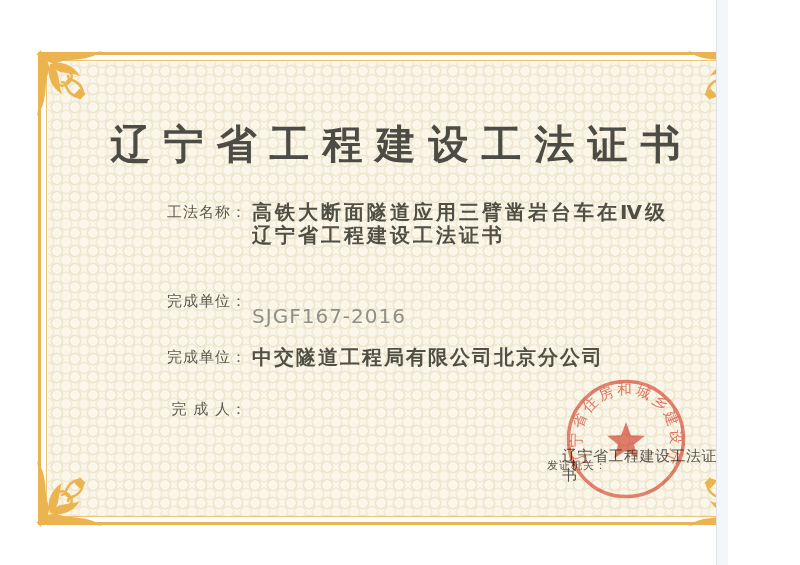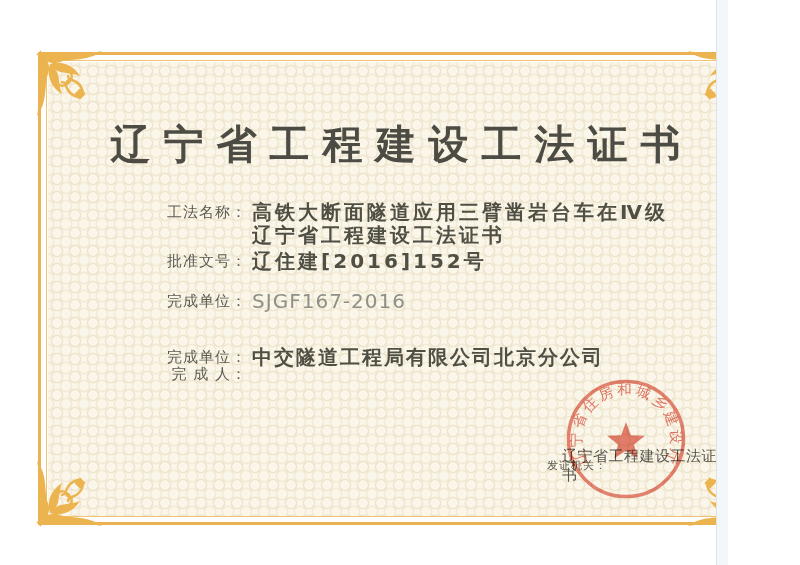--- a/index.html
+++ b/index.html
@@ -53,24 +53,24 @@
   .row .value{display:inline-block;vertical-align:top;}
   .v-cn{
     font-weight:700;color:#504f44;font-size:20px;line-height:23px;letter-spacing:3px;
   }
   .v-cn .vline{display:block;}
   .r1{top:201px;}
   .r2{top:250px;}
   .r3{top:290px;}
   .r4{top:346px;}
   .r4 .value{letter-spacing:2px;}
-  .r5{top:363px;}
+  .r5{top:398px;}
   .r5 .value{letter-spacing:2px;line-height:25px;}
   .v-code{
-    font-weight:400;color:#8e9086;font-size:20px;line-height:23px;letter-spacing:1px;
+    font-weight:400;color:#8e9086;font-size:20px;line-height:23px;letter-spacing:1px;margin-top:15px;
   }
 
   .issuer{
     position:absolute;left:547px;top:416px;
     font-family:"DejaVu Serif",serif;font-size:11px;color:#57564c;letter-spacing:1px;margin-top:42px;
   }
   .issue-date{
     position:absolute;left:562px;top:447px;
     font-family:"DejaVu Serif",serif;font-size:15px;color:#57564c;letter-spacing:0.5px;
   }
@@ -166,24 +166,20 @@
   <div class="title">辽宁省工程建设工法证书</div>
 
   <div class="row r1">
     <span class="label">工法名称：</span>
     <span class="value v-cn">
       <span class="vline">高铁大断面隧道应用三臂凿岩台车在Ⅳ级</span>
       <span class="vline">辽宁省工程建设工法证书</span>
     </span>
   </div>
 
-  <div class="row r2">
-    <span class="label">批准文号：</span>
-    <span class="value v-cn">辽住建[2016]152号</span>
-  </div>
 
   <div class="row r3">
     <span class="label">完成单位：</span>
     <span class="value v-code">SJGF167-2016</span>
   </div>
 
   <div class="row r4">
     <span class="label">完成单位：</span>
     <span class="value v-cn">中交隧道工程局有限公司北京分公司</span>
   </div>

